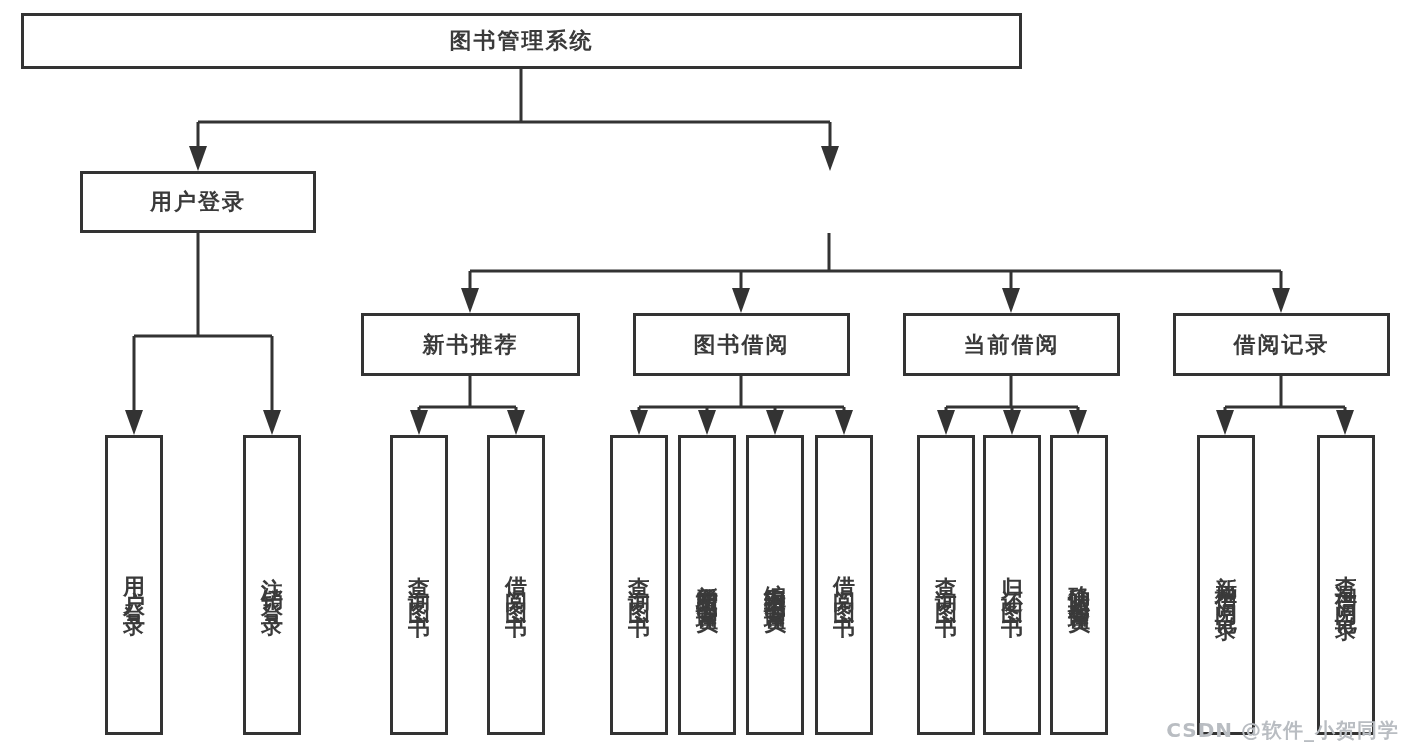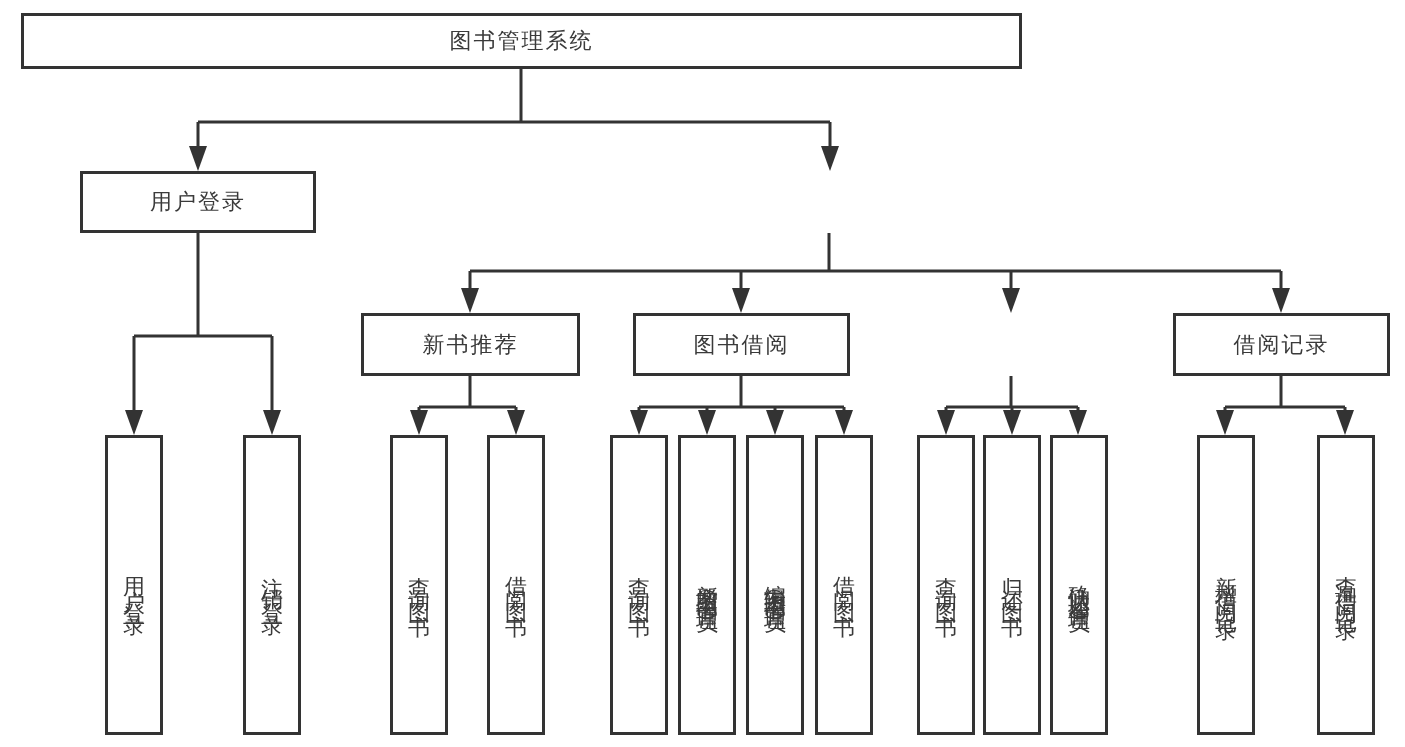--- a/index.html
+++ b/index.html
@@ -1,18 +1,18 @@
 <!DOCTYPE html>
 <html><head>
 <meta charset="utf-8">
 <style>
   html,body{margin:0;padding:0;background:#fff;}
   .canvas{
     position:relative;width:1405px;height:747px;background:#ffffff;
-    font-family:"DejaVu Sans","Liberation Sans",sans-serif;overflow:hidden;
+    font-family:"DejaVu Sans","Liberation Sans",sans-serif;overflow:hidden;font-weight:bold;
   }
   .wires{position:absolute;left:0;top:0;width:1405px;height:747px;pointer-events:none;}
   .node{
     position:absolute;box-sizing:border-box;background:#ffffff;
     border:3px solid #333333;color:#3a3a3a;
     display:flex;align-items:center;justify-content:center;
     z-index:2;
   }
   .h{font-size:22px;letter-spacing:2px;white-space:nowrap;}
   .v{font-size:22px;}
@@ -68,20 +68,23 @@
   <div class="node h" style="left:80px;top:171px;width:236px;height:62px">
     <span>用户登录</span>
   </div>
 
   <div class="node h" style="left:361px;top:313px;width:219px;height:63px">
     <span>新书推荐</span>
   </div>
   <div class="node h" style="left:633px;top:313px;width:217px;height:63px">
     <span>图书借阅</span>
   </div>
+  <div class="node h" style="left:903px;top:313px;width:217px;height:63px">
+    <span>当前借阅</span>
+  </div>
   <div class="node h" style="left:1173px;top:313px;width:217px;height:63px">
     <span>借阅记录</span>
   </div>
 
   <div class="node v ls-wide" style="left:105px;top:435px;width:58px;height:300px">
     <span>用户登录</span>
   </div>
   <div class="node v ls-wide" style="left:243px;top:435px;width:58px;height:300px">
     <span>注销登录</span>
   </div>
@@ -116,14 +119,15 @@
     <span>确认归还（管理员）</span>
   </div>
 
   <div class="node v ls-med" style="left:1197px;top:435px;width:58px;height:300px">
     <span>新增借阅记录</span>
   </div>
   <div class="node v ls-med" style="left:1317px;top:435px;width:58px;height:300px">
     <span>查询借阅记录</span>
   </div>
 
+  <div class="watermark">CSDN @软件_小贺同学</div>
 
 </div>
 
 </body></html>

